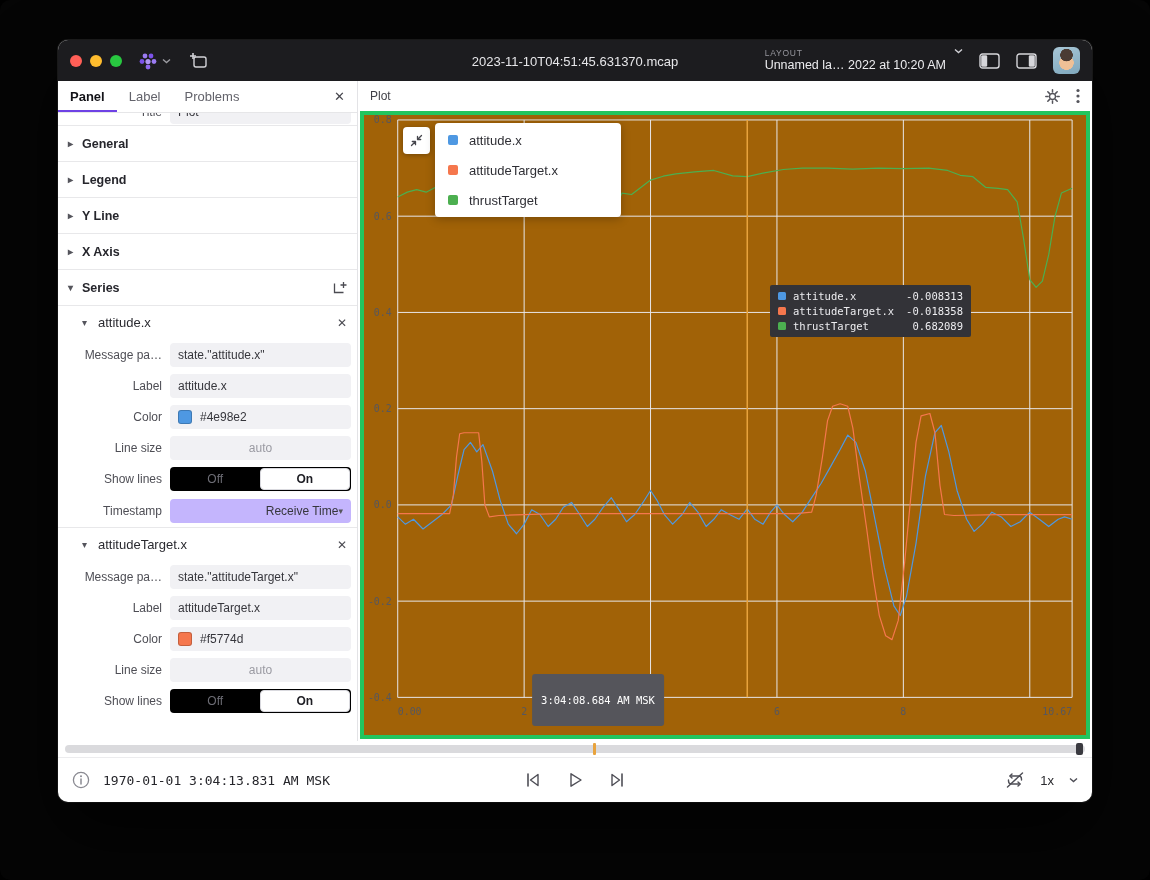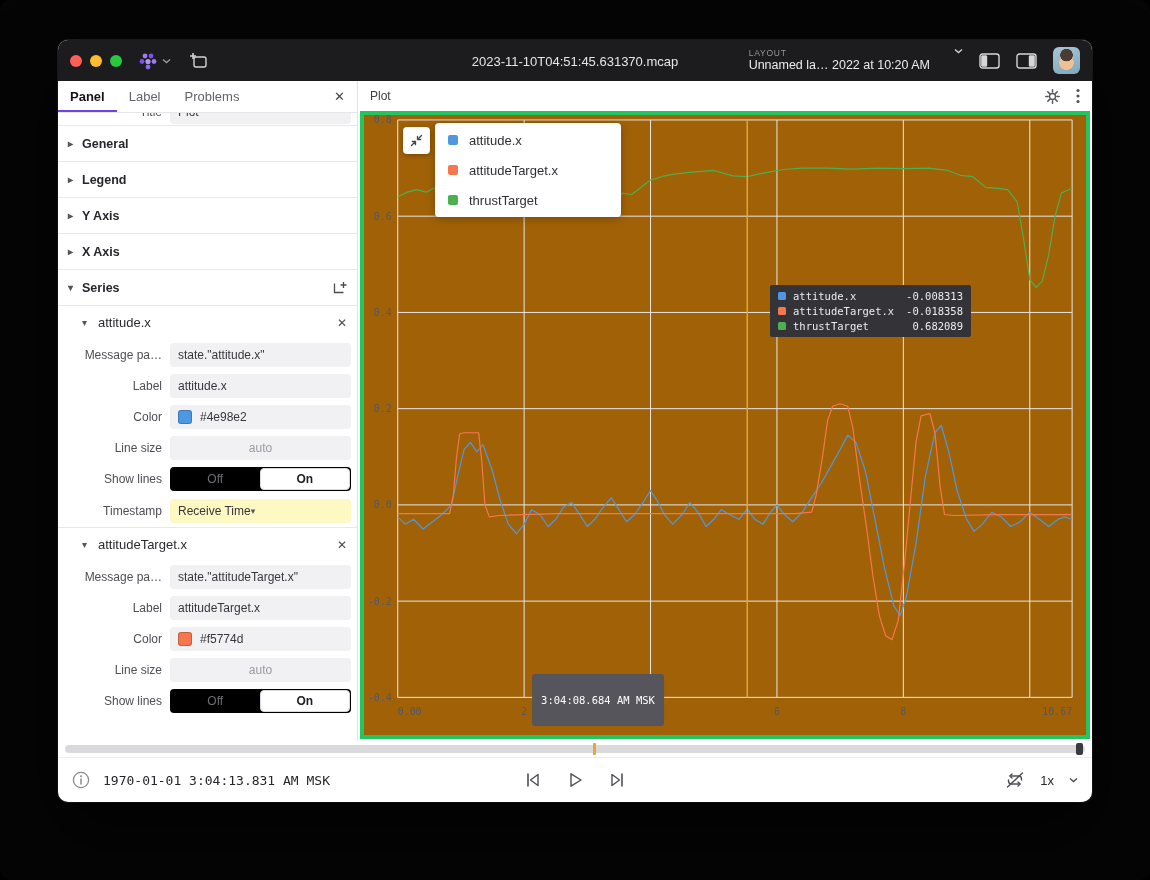--- a/index.html
+++ b/index.html
@@ -12,21 +12,21 @@
 
   
   .titlebar { height:41px; flex:0 0 41px; background:#1c1c1f; display:flex; align-items:center; padding:0 12px; position:relative; }
   .traffic { display:flex; gap:8px; margin-right:16px; }
   .tl { width:12px; height:12px; border-radius:50%; display:inline-block; }
   .tl.red{background:#ff5f57}.tl.yellow{background:#febc2e}.tl.green{background:#28c840}
   .logo-group{display:flex;align-items:center;gap:4px;margin-right:18px;cursor:pointer}
   .addpanel{background:none;border:none;display:flex;align-items:center;cursor:pointer}
   .tb-title{position:absolute;left:50%;top:50%;transform:translate(-50%,-50%);color:#e6e6e9;font-size:13px;white-space:nowrap}
   .tb-right{margin-left:auto;display:flex;align-items:center;gap:16px}
-  .layout-select{display:flex;align-items:flex-start;gap:24px;cursor:pointer}
+  .layout-select{display:flex;align-items:flex-start;gap:8px;cursor:pointer}
   .layout-label{font-size:8.5px;letter-spacing:.8px;color:#96969d;text-transform:uppercase;line-height:10px}
   .layout-name{font-size:12.5px;color:#ececef;line-height:15px;white-space:nowrap}
   .tb-iconbtn{background:none;border:none;display:flex;align-items:center;cursor:pointer}
   .avatar{width:27px;height:27px;border-radius:6px;
           background:radial-gradient(circle at 50% 30%, #4a3b33 0 26%, transparent 28%),
                      radial-gradient(circle at 50% 58%, #eec096 0 34%, transparent 36%),
                      linear-gradient(160deg,#a7c6d6,#7fa8bd);cursor:pointer}
 
   
   .content { flex:1; display:flex; min-height:0; }
@@ -47,21 +47,21 @@
   .sub-row{height:33px; display:flex; align-items:center; padding:0 10px 0 24px; font-size:13px; color:#2a2a30; cursor:pointer}
   .sub-row .sub-label{margin-left:2px}
   .divider-b{border-bottom:1px solid #e8e8ea}
 
   .field-row{height:31px; display:flex; align-items:center; padding-right:6px}
   .f-label{width:104px; flex:0 0 104px; text-align:right; font-size:12px; color:#4e4e55; margin-right:8px;
            white-space:nowrap; overflow:hidden}
   .f-input{flex:1; height:24px; background:#f1f1f4; border-radius:4px; display:flex; align-items:center;
            padding:0 8px; font-size:12px; color:#36363c; white-space:nowrap; overflow:hidden; cursor:text}
   .f-input.muted{justify-content:center; color:#9a9aa2; cursor:default}
-  .f-input.select{background:#fef9c3; justify-content:flex-start; cursor:pointer}
+  .f-input.select{background:#c4b5fd; justify-content:flex-end; cursor:pointer}
   .sel-chev{color:#55555c; font-size:9px}
   .swatch{width:14px; height:14px; border-radius:3px; margin-right:8px; flex:0 0 14px; border:1px solid rgba(0,0,0,.2); cursor:pointer}
   .seg{flex:1; height:24px; background:#000000; border-radius:4px; display:flex; padding:1px; cursor:pointer}
   .seg-opt{flex:1; display:flex; align-items:center; justify-content:center; font-size:12px; color:#6d6d75; border-radius:4px}
   .seg-opt.active{background:#fff; border:1px solid #d9d9de; color:#1e1e24; font-weight:700; box-shadow:0 1px 2px rgba(0,0,0,.08)}
 
   
   .main{flex:1; display:flex; flex-direction:column; min-width:0; background:#fff}
   .panel-header{height:30px; flex:0 0 30px; display:flex; align-items:center; padding:0 12px}
   .panel-title{font-size:12px; color:#3f3f46}
@@ -183,21 +183,21 @@
           <div class="sec-row">
             <span class="chev">▸</span>
             <span>General</span>
           </div>
           <div class="sec-row">
             <span class="chev">▸</span>
             <span>Legend</span>
           </div>
           <div class="sec-row">
             <span class="chev">▸</span>
-            <span>Y Axis</span>
+            <span>Y Line</span>
           </div>
           <div class="sec-row">
             <span class="chev">▸</span>
             <span>X Axis</span>
           </div>
           <div class="sec-row">
             <span class="chev">▾</span>
             <span>Series</span>
             <button class="row-action">
               <svg width="15" height="15" viewBox="0 0 15 15">

